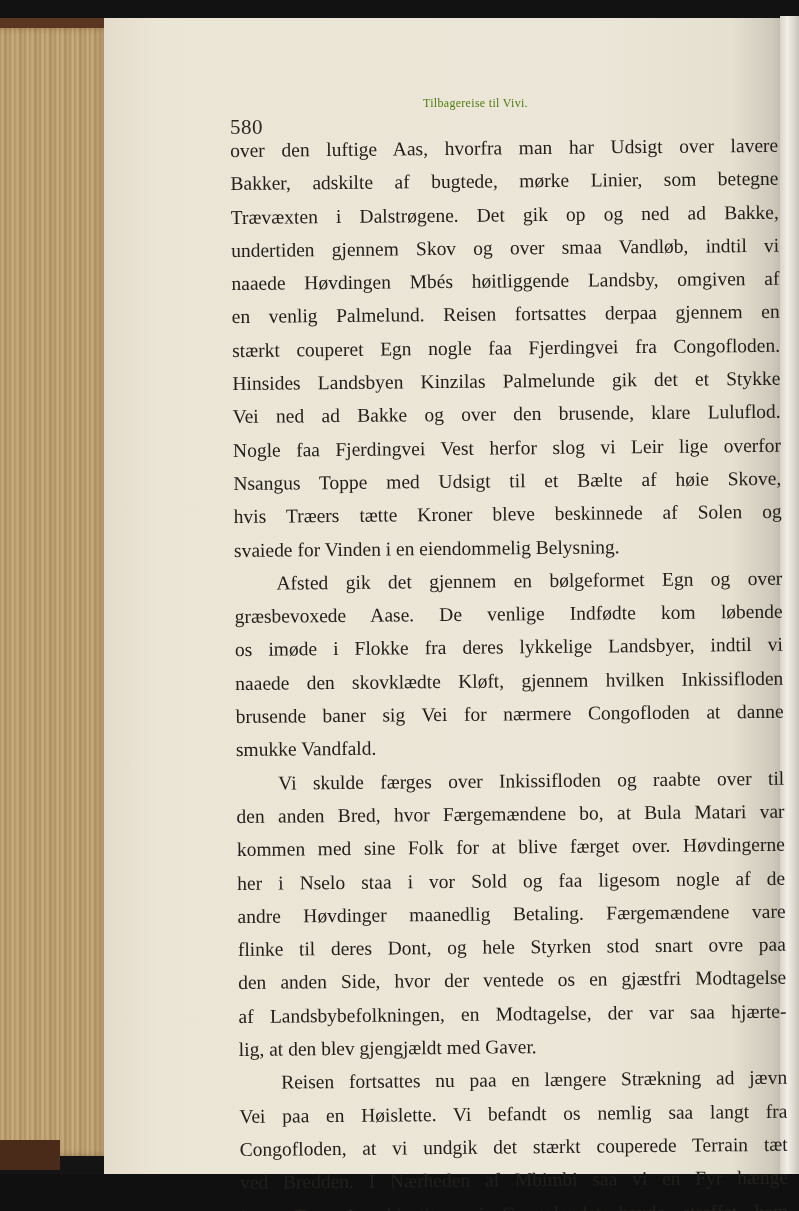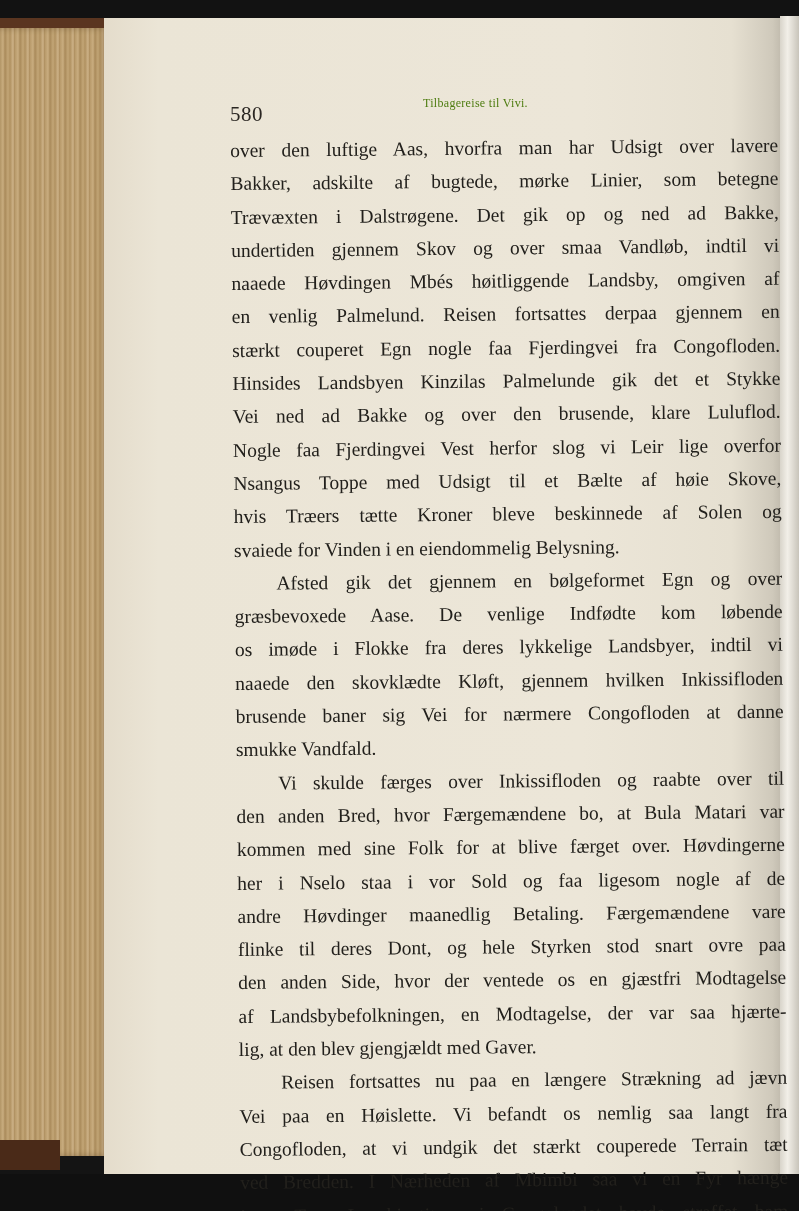--- a/index.html
+++ b/index.html
@@ -39,21 +39,21 @@
       background: linear-gradient(90deg, #d8d4ca 0%, #f2efe8 40%, #c8c4ba 100%);
     }
     .bottom-band {
       position: absolute; left: 0; top: 1174px; width: 799px; height: 37px;
       background: #101010;
     }
     .running-head {
       position: absolute; left: 230px; top: 96px; width: 540px; height: 30px;
     }
     .page-number {
-      position: absolute; left: 0; top: 6px;
+      position: absolute; left: 0; top: 19px;
       font-size: 21px; color: #2a2622; letter-spacing: 0.5px;
     }
     .running-title {
       position: absolute; left: 193px; top: 0;
       font-size: 12px; color: #4d7c0f; letter-spacing: 0.3px; text-align: right;
     }
     .body-text {
       position: absolute; left: 230px; top: 134px; width: 548px;
       font-size: 19.5px; line-height: 33.3px; color: #22201c;
       transform: rotate(-0.55deg); transform-origin: 0 0;

